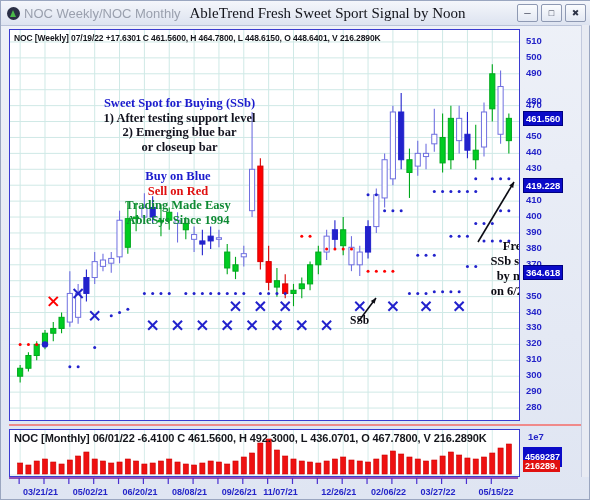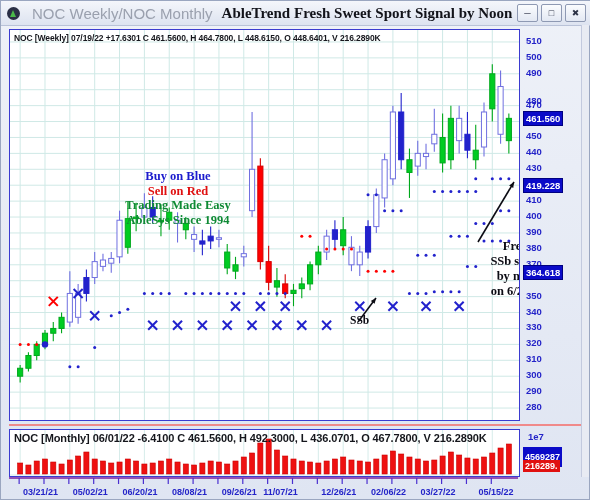--- a/index.html
+++ b/index.html
@@ -24,25 +24,25 @@
   .app-icon{
     width:13px;height:13px;margin-left:6px;margin-right:4px;border-radius:50%;
     background:#2a2f45;position:relative;flex:none;
   }
   .app-icon::after{
     content:"";position:absolute;left:3px;top:3px;
     width:0;height:0;border-left:3.5px solid transparent;border-right:3.5px solid transparent;
     border-bottom:7px solid #4ab84a;
   }
   .doc-title{
-    font-size:15px;color:#9aa0ae;white-space:nowrap;flex:none;margin-left:8px;
+    font-size:13px;color:#9aa0ae;white-space:nowrap;flex:none;
   }
   .main-title{
     font-family:"Liberation Serif", serif;
-    font-size:15px;font-weight:bold;color:#12131a;
+    font-size:15px;font-weight:normal;color:#12131a;
     margin-left:9px;white-space:nowrap;flex:none;
   }
   .win-btns{position:absolute;right:5px;top:3px;display:flex;gap:3px;}
   .win-btn{
     width:19px;height:16px;border:1px solid #8e99b3;border-radius:2px;
     background:linear-gradient(#fbfcfe,#e3e8f3);
     font-size:9px;color:#2d3346;display:flex;align-items:center;justify-content:center;
     line-height:1;
   }
   
@@ -420,20 +420,26 @@
         <line x1="38.775" y1="266.9" x2="47.775" y2="275.9" stroke="#ff0000" stroke-width="2"></line>
         <line x1="38.775" y1="275.9" x2="47.775" y2="266.9" stroke="#ff0000" stroke-width="2"></line>
         <line x1="348" y1="292" x2="366" y2="268" stroke="#0c0c14" stroke-width="1.6"></line>
         <polygon points="366,268 364.67012998956164,273.85076454451354 360.75562964018974,270.91488928248464" fill="#0c0c14"></polygon>
         <line x1="468" y1="212" x2="504" y2="152" stroke="#0c0c14" stroke-width="1.6"></line>
         <polygon points="504,152 503.27922791859254,157.95654997516712 499.0834074719855,155.4390577072029" fill="#0c0c14"></polygon>
       </svg>
 
     <div class="legend">NOC [Weekly]  07/19/22  +17.6301 C 461.5600, H 464.7800, L 448.6150, O 448.6401, V 216.2890K</div>
 
+    <div class="anno anno-ssb">
+      <div class="hdr">Sweet Spot for Buying (SSb)</div>
+      <div class="ln">1) After testing support level</div>
+      <div class="ln">2) Emerging blue bar</div>
+      <div class="ln">or closeup bar</div>
+    </div>
 
     <div class="anno anno-legend">
       <div class="c-blue">Buy on Blue</div>
       <div class="c-red">Sell on Red</div>
       <div class="c-green">Trading Made Easy</div>
       <div class="c-green">AbleSys Since 1994</div>
     </div>
 
     <div class="anno anno-fresh">
       <div>Fresh</div>

